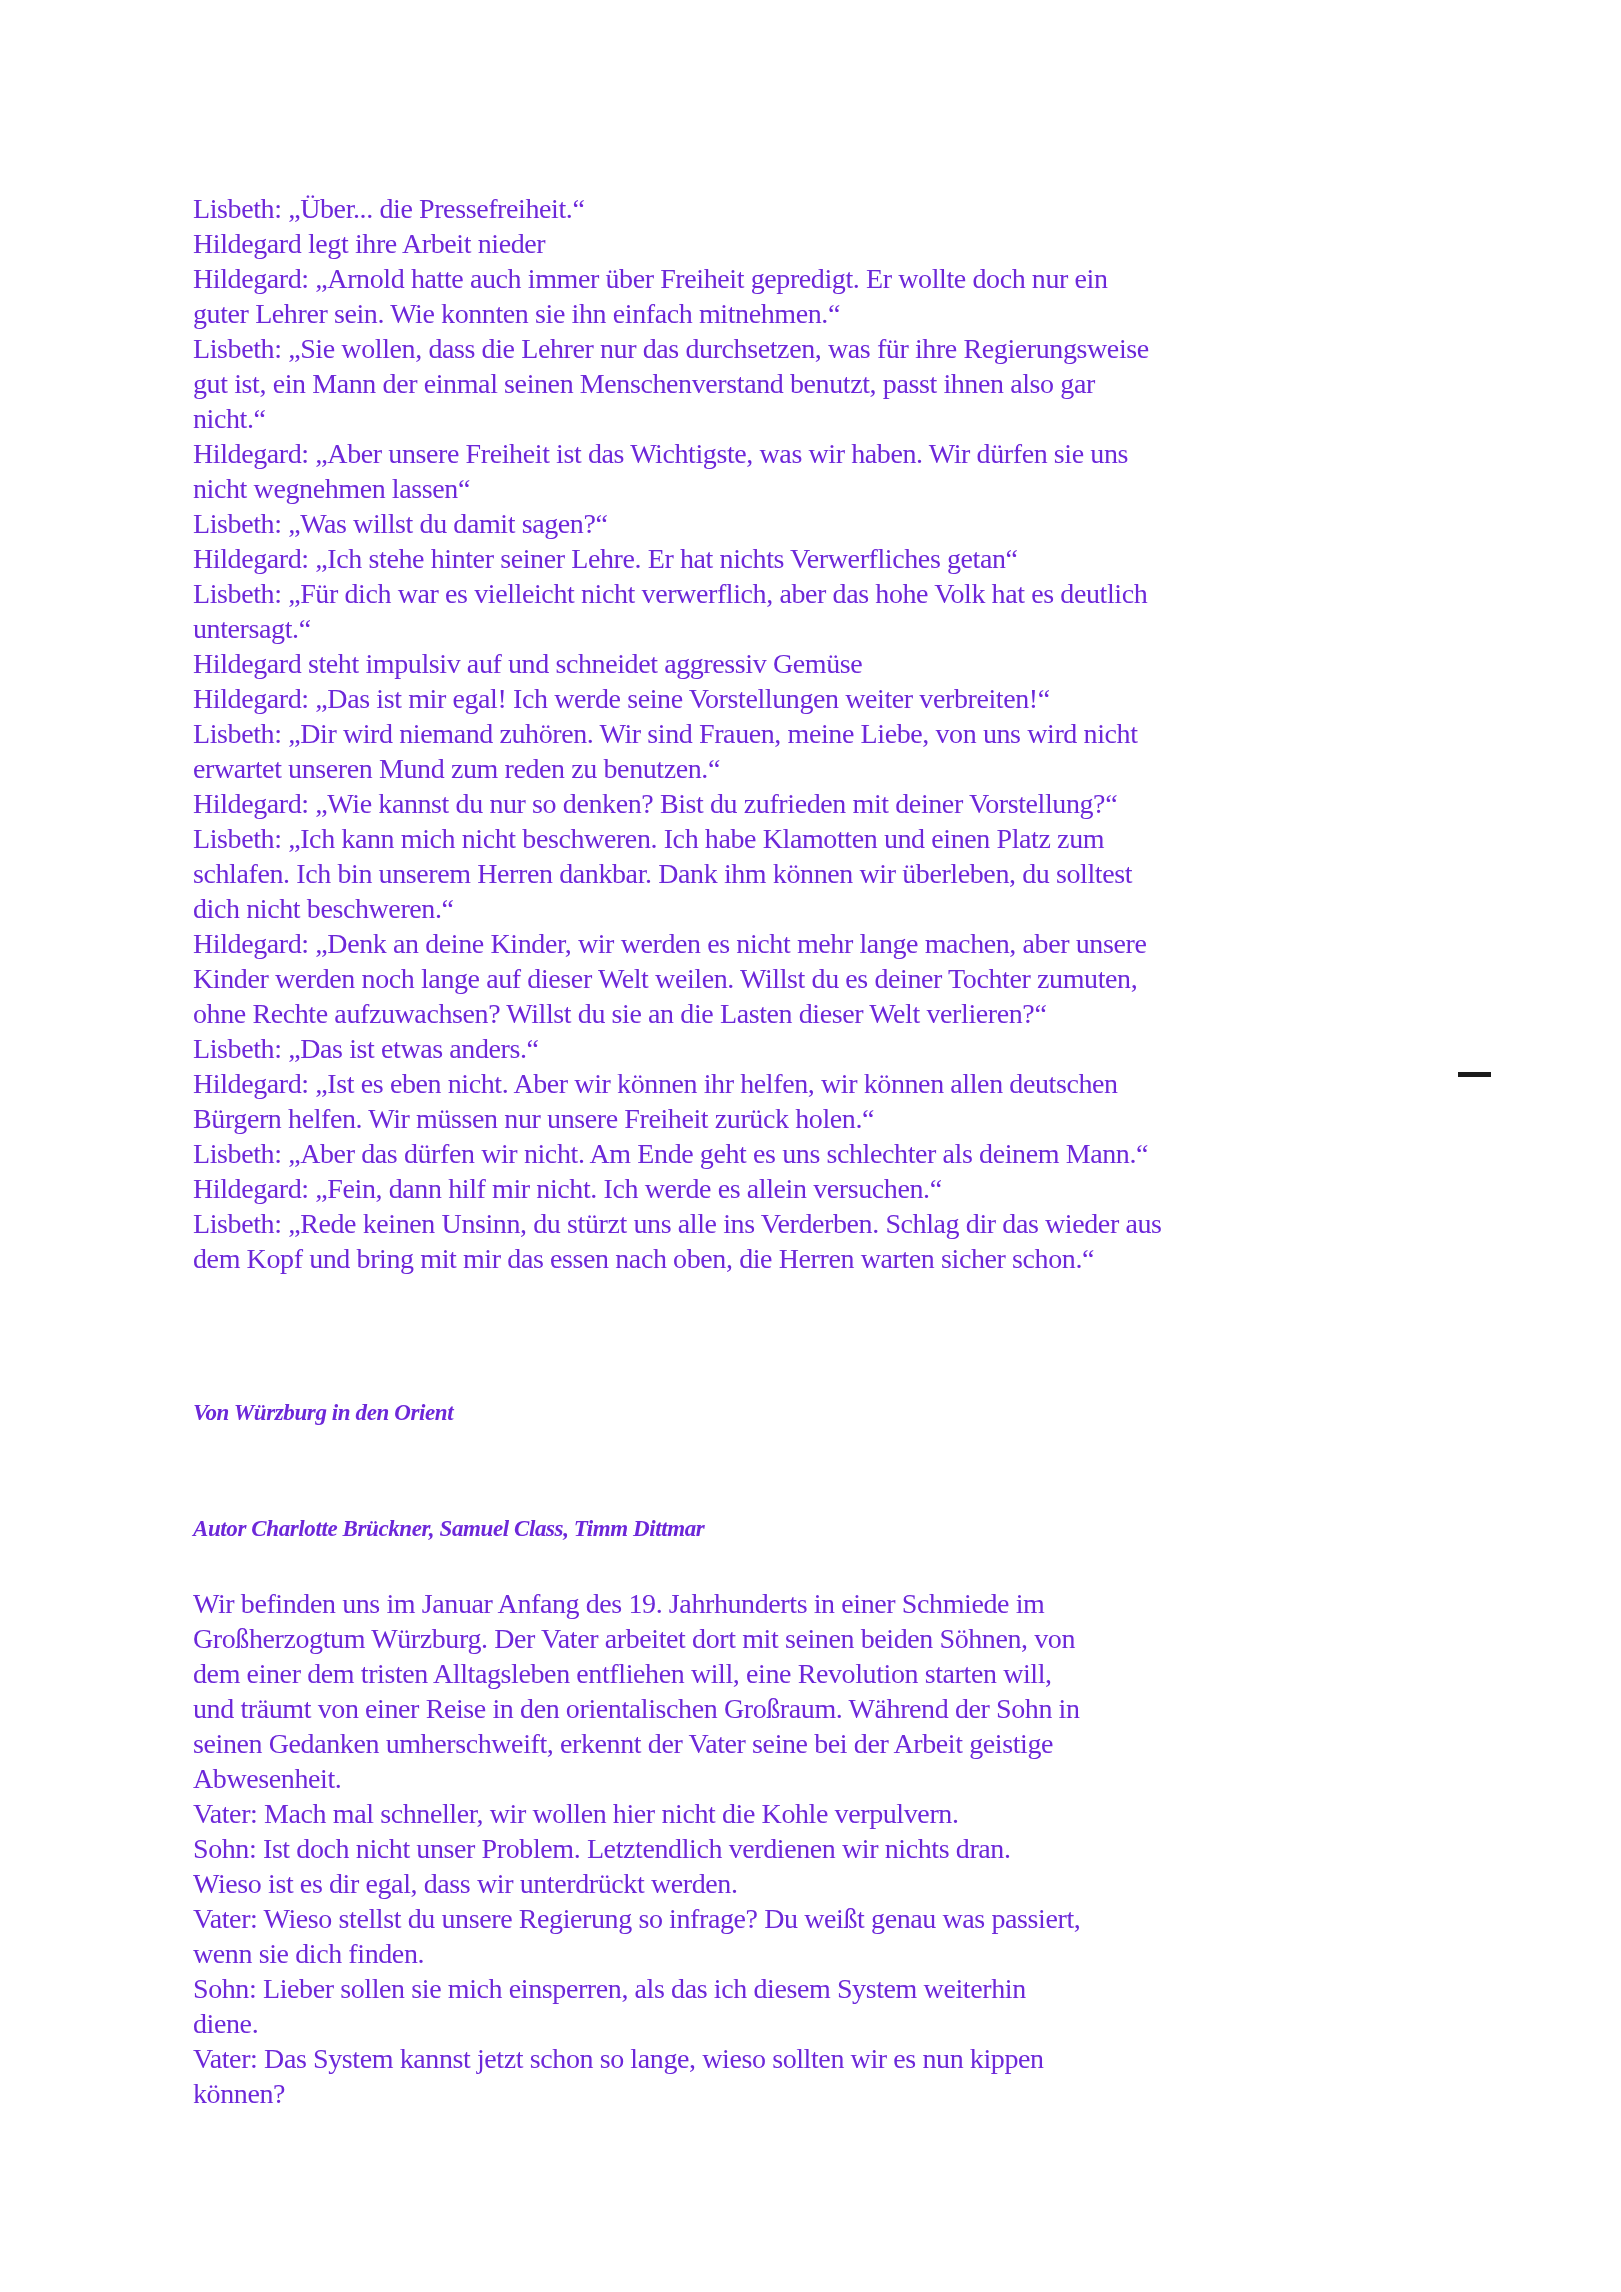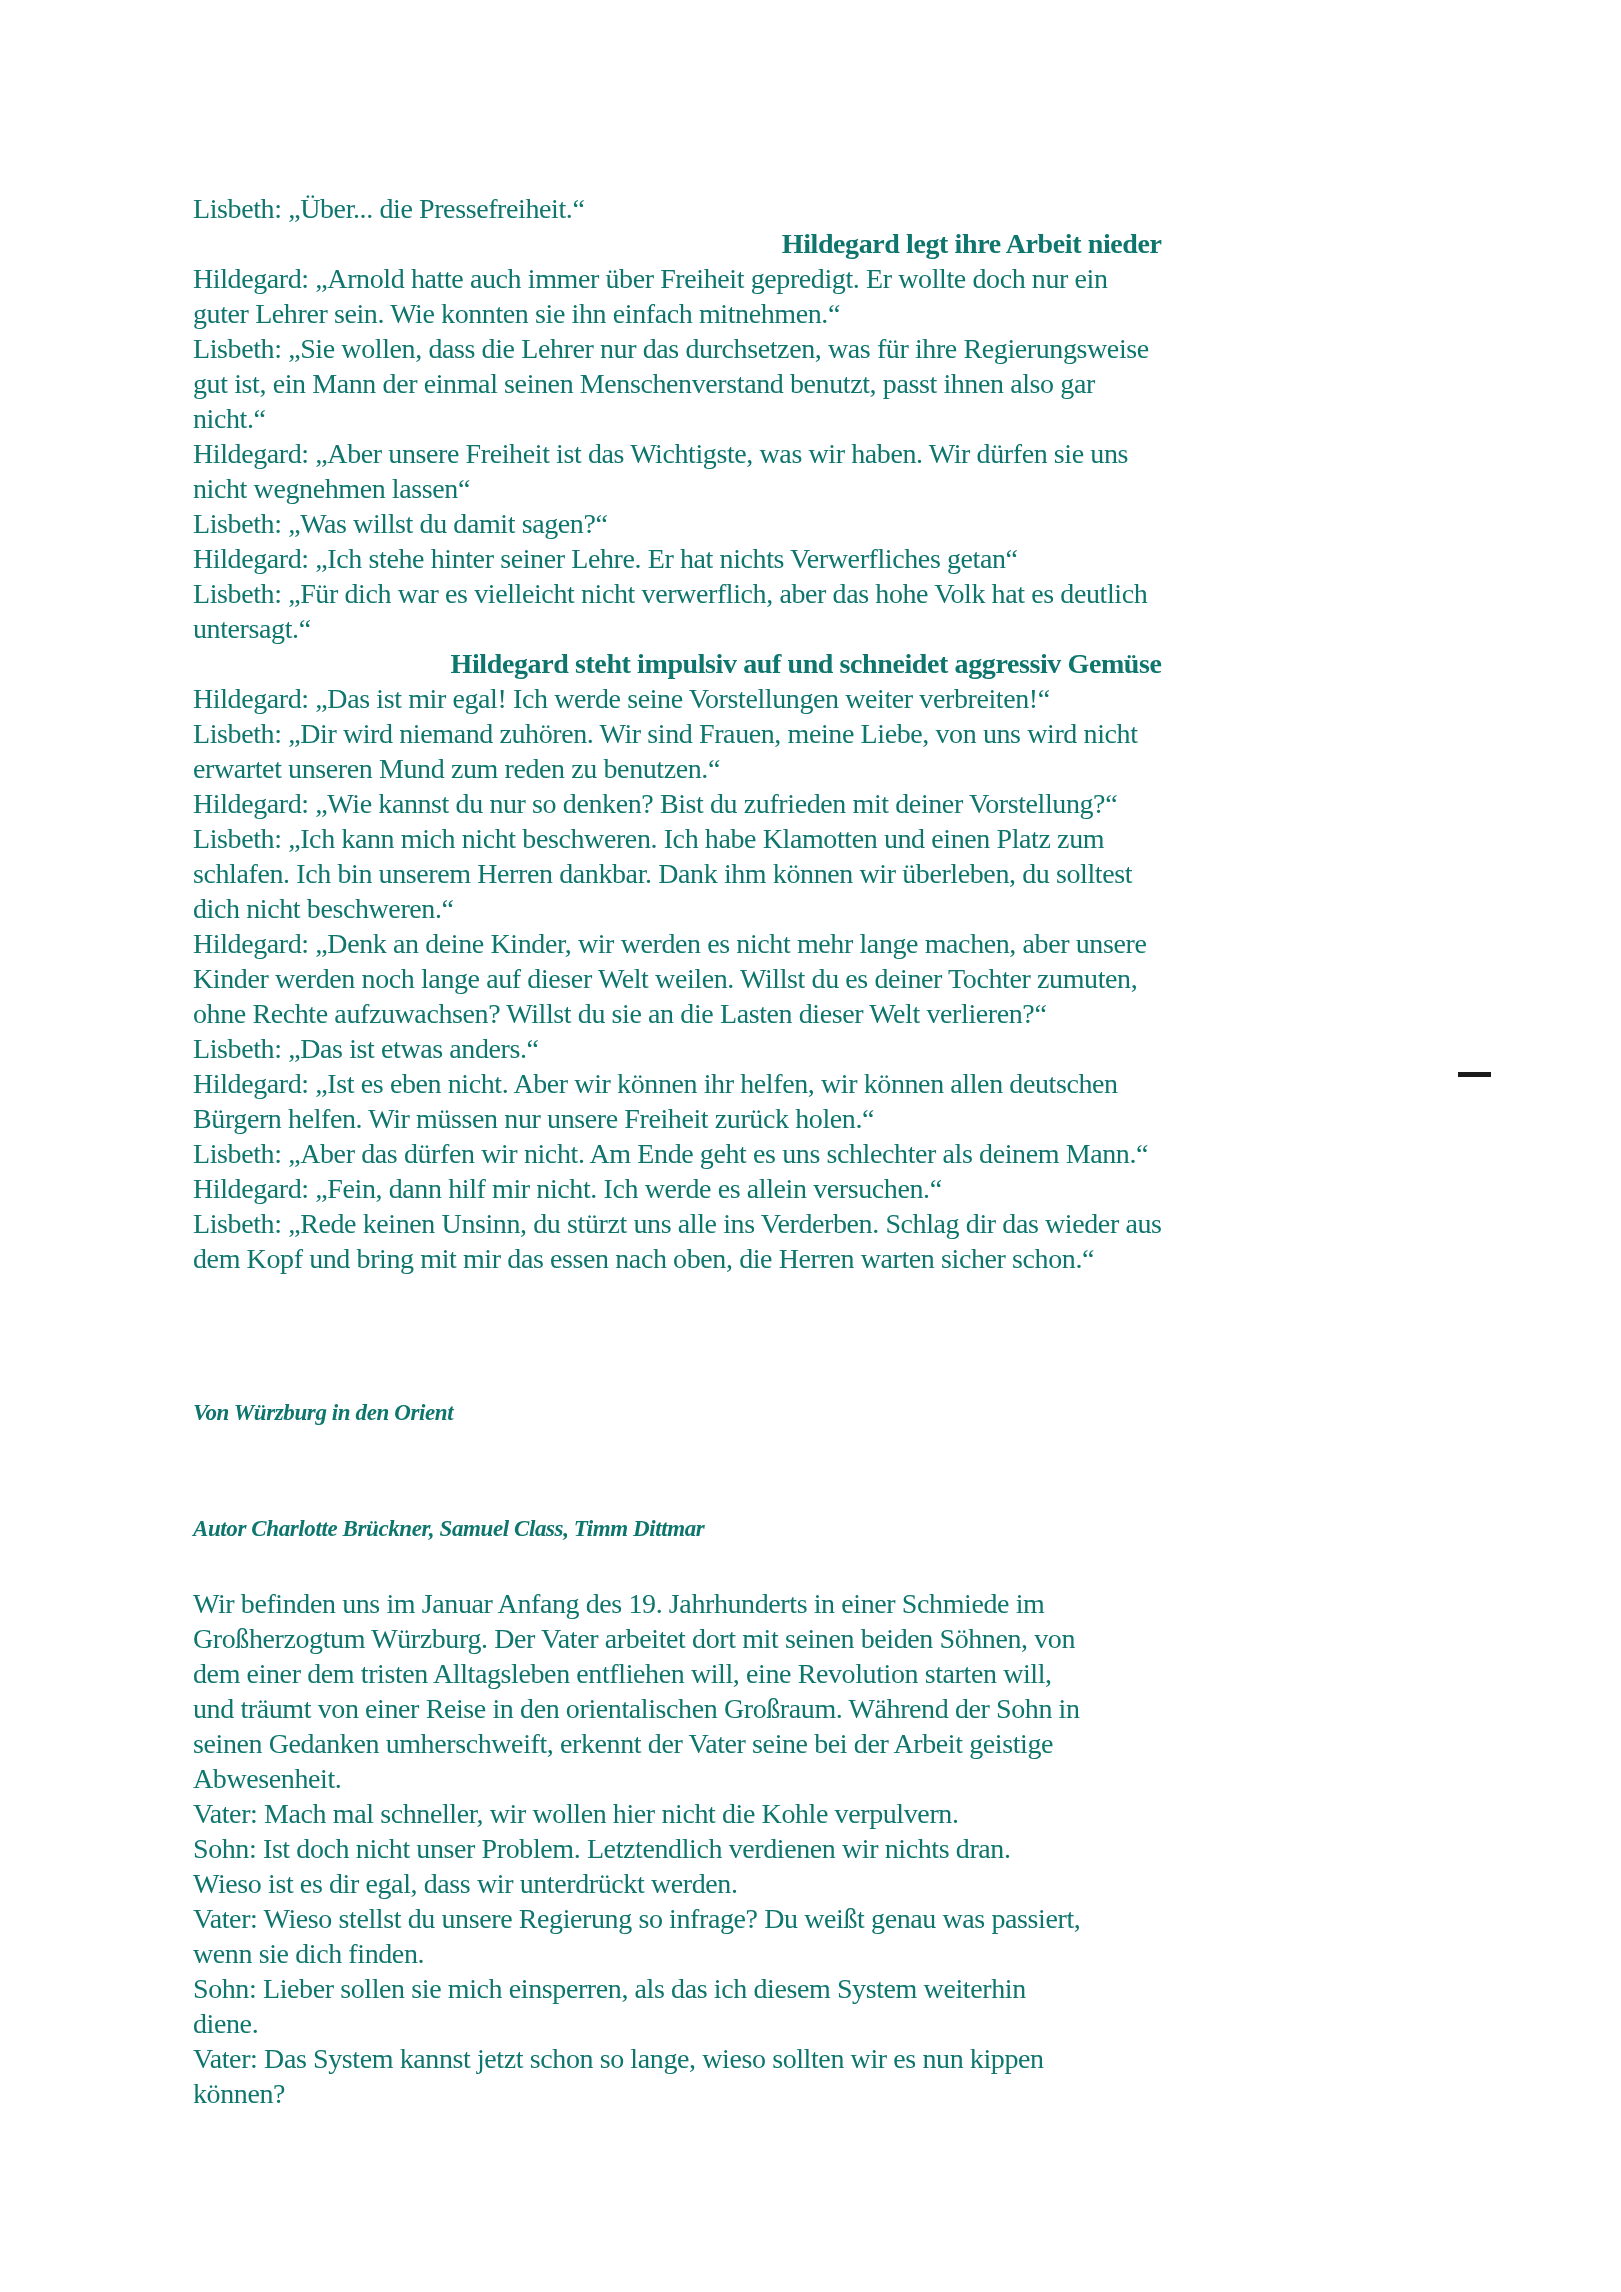--- a/index.html
+++ b/index.html
@@ -7,37 +7,36 @@
     padding: 0;
     background: #ffffff;
   }
   #page {
     position: relative;
     width: 1621px;
     height: 2293px;
     background: #ffffff;
     overflow: hidden;
     font-family: "Liberation Serif", "DejaVu Serif", serif;
-    color: #0f766e;
+    color: #6d28d9;
   }
   .textblock {
     position: absolute;
     left: 193px;
   }
   .scene {
     font-size: 28px;
     line-height: 35px;
     letter-spacing: -0.4px;
   }
   .scene .line {
     white-space: nowrap;
   }
   .line.bold {
-    font-weight: bold;
-    text-align: right;
+    font-weight: normal;
   }
   .doc-heading {
     position: absolute;
     left: 193px;
     font-size: 23px;
     font-weight: bold;
     font-style: italic;
     letter-spacing: -0.4px;
     white-space: nowrap;
   }

